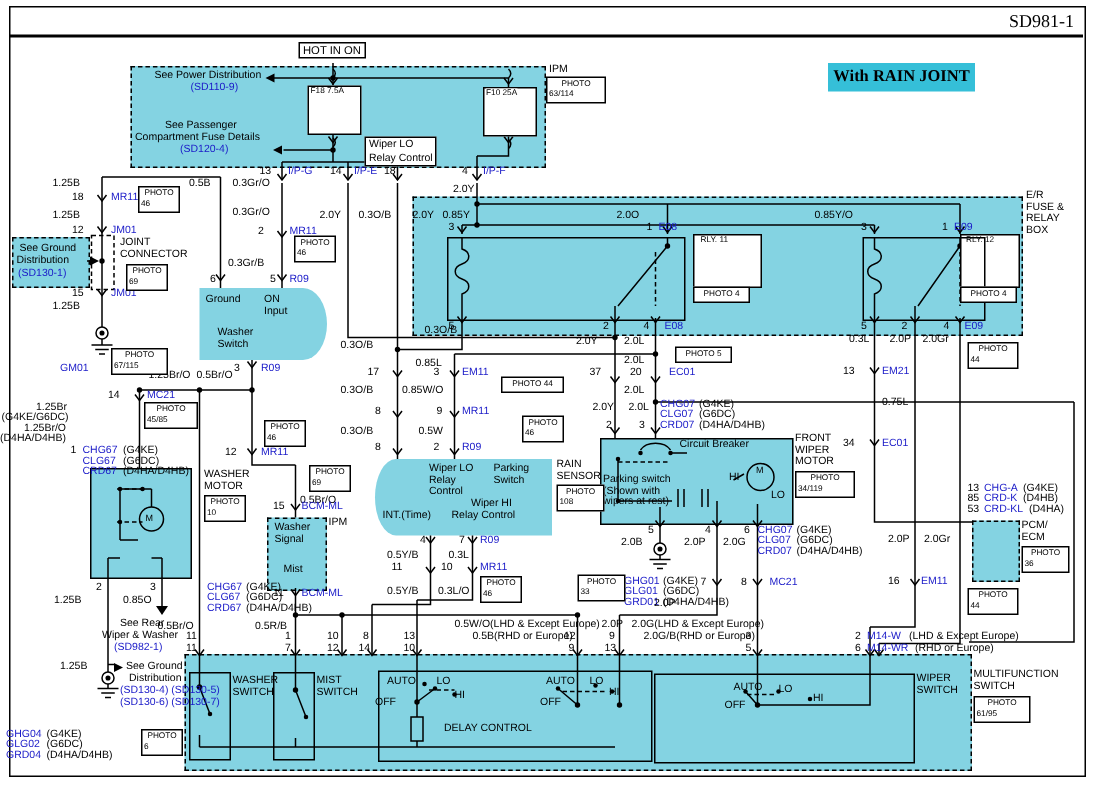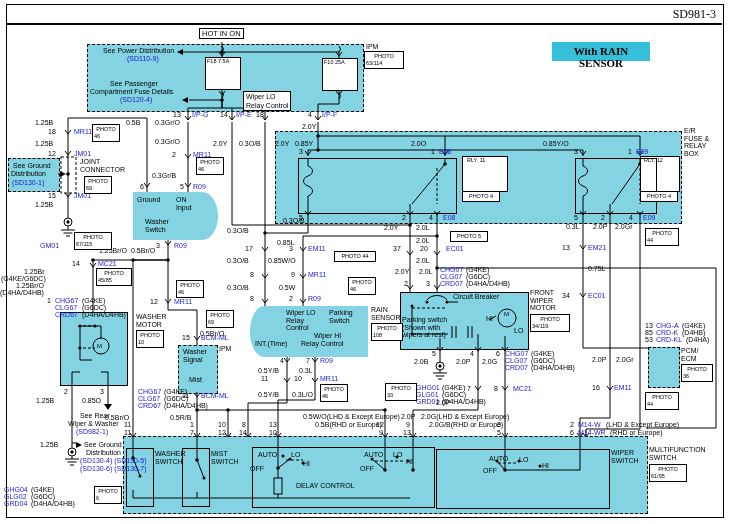--- a/index.html
+++ b/index.html
@@ -25,34 +25,34 @@
   .photo{position:absolute;border:1px solid #000;background:#fff;z-index:7;
          font:5.5px "Liberation Sans",sans-serif;text-align:center;line-height:7px;padding:1px 1px;}
   .layer{position:absolute;left:0;top:0;width:729px;height:524px;}
 </style>
 </head>
 <body>
 
 <div id="page">
   <div id="frame"></div>
   <div id="titlebar">
-    <span id="code">SD981-3</span>
+    <span id="code">SD981-1</span>
   </div>
 
   <div class="cyand" style="left:87px;top:44px;width:275px;height:66px"></div>
   <div class="cyand" style="left:275px;top:131px;width:405px;height:91px"></div>
   <div class="cyand" style="left:8px;top:158px;width:50px;height:32px"></div>
   <div class="cyan rright" style="left:133px;top:192px;width:85px;height:48px"></div>
   <div class="cyan" style="left:60px;top:312px;width:66px;height:72px;border:1px solid #000"></div>
   <div class="cyan rleft" style="left:250px;top:306px;width:118px;height:51px"></div>
   <div class="cyan" style="left:400px;top:292px;width:127px;height:56px;border:1px solid #000"></div>
   <div class="cyand" style="left:178px;top:345px;width:38px;height:47px"></div>
   <div class="cyand" style="left:648px;top:347px;width:30px;height:39px"></div>
   <div class="cyand" style="left:123px;top:436px;width:523px;height:76px"></div>
-  <div id="banner" style="left:552px;top:42px;width:98px;height:16px">With RAIN SENSOR</div>
+  <div id="banner" style="left:552px;top:42px;width:98px;height:16px">With RAIN JOINT</div>
 
   <svg class="layer" width="729" height="524" viewBox="0 0 729 524">
     <g stroke="#000" stroke-width="1" fill="none">
 
       <path d="M222,42 V57 M222,88 V108 M189,100 H222 M181,52 H222 M222,52 H339 M339,52 V58 M339,89 V104 H318 M318,104 V120 M188,108 H265 M188,108 V120 M232,108 V120 M265,108 V120 M222,100 V108"></path>
 
       <path d="M68,118 H147 M68,118 V214 M147,118 V192 M188,122 V192 M58,174 H64"></path>
 
       <path d="M232,122 V225 H410 M265,122 V306 M318,122 V150"></path>
 

